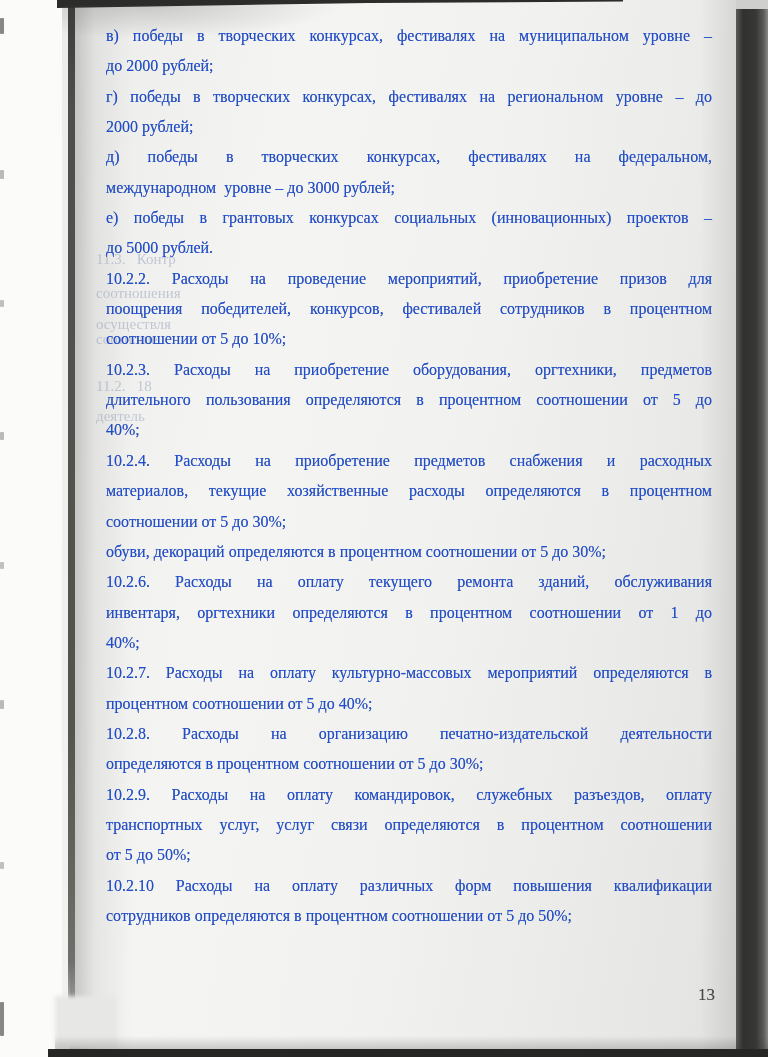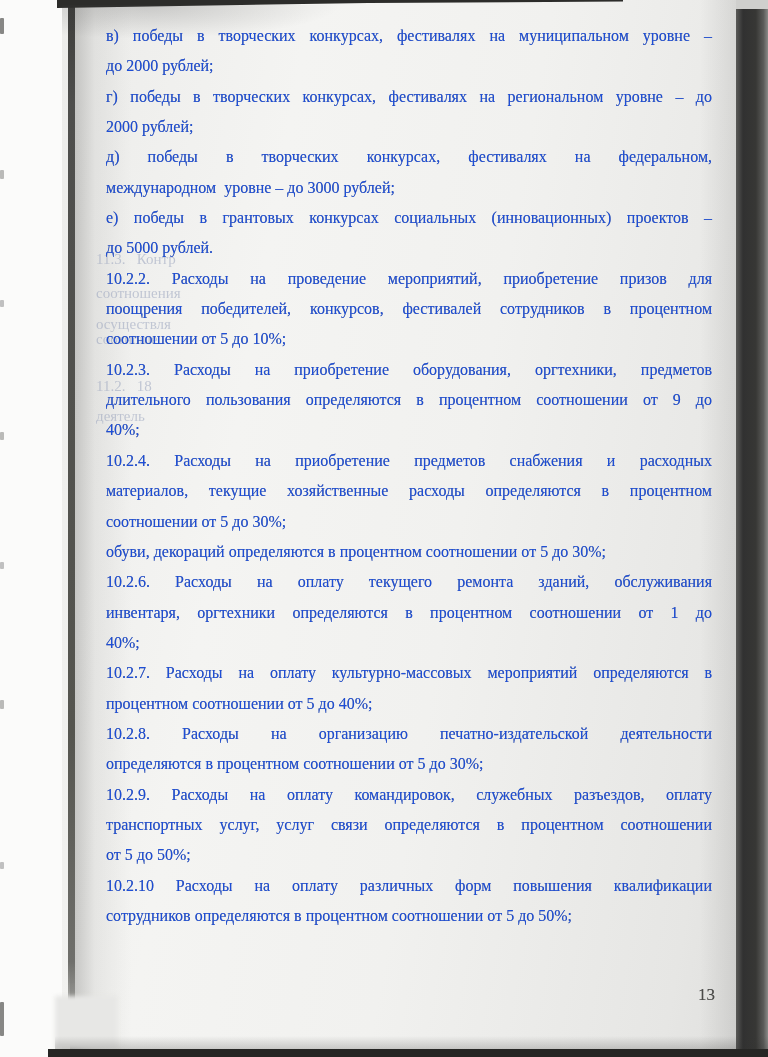--- a/index.html
+++ b/index.html
@@ -135,21 +135,21 @@
     <div class="line j">г) победы в творческих конкурсах, фестивалях на региональном  уровне – до</div>
     <div class="line">2000 рублей;</div>
     <div class="line j">д) победы в творческих конкурсах, фестивалях на федеральном,</div>
     <div class="line">международном  уровне – до 3000 рублей;</div>
     <div class="line j">е) победы в грантовых конкурсах социальных (инновационных) проектов –</div>
     <div class="line">до 5000 рублей.</div>
     <div class="line j">10.2.2. Расходы на проведение мероприятий,  приобретение призов для</div>
     <div class="line j">поощрения победителей, конкурсов, фестивалей сотрудников в процентном</div>
     <div class="line">соотношении от 5 до 10%;</div>
     <div class="line j">10.2.3. Расходы на приобретение оборудования, оргтехники, предметов</div>
-    <div class="line j">длительного пользования определяются в процентном соотношении от 9 до</div>
+    <div class="line j">длительного пользования определяются в процентном соотношении от 5 до</div>
     <div class="line">40%;</div>
     <div class="line j">10.2.4. Расходы на приобретение предметов снабжения и расходных</div>
     <div class="line j">материалов, текущие хозяйственные расходы определяются в процентном</div>
     <div class="line">соотношении от 5 до 30%;</div>
     <div class="line">обуви, декораций определяются в процентном соотношении от 5 до 30%;</div>
     <div class="line j">10.2.6. Расходы на оплату текущего ремонта зданий, обслуживания</div>
     <div class="line j">инвентаря, оргтехники определяются в процентном соотношении от 1 до</div>
     <div class="line">40%;</div>
     <div class="line j">10.2.7. Расходы на оплату культурно-массовых мероприятий определяются в</div>
     <div class="line">процентном соотношении от 5 до 40%;</div>

